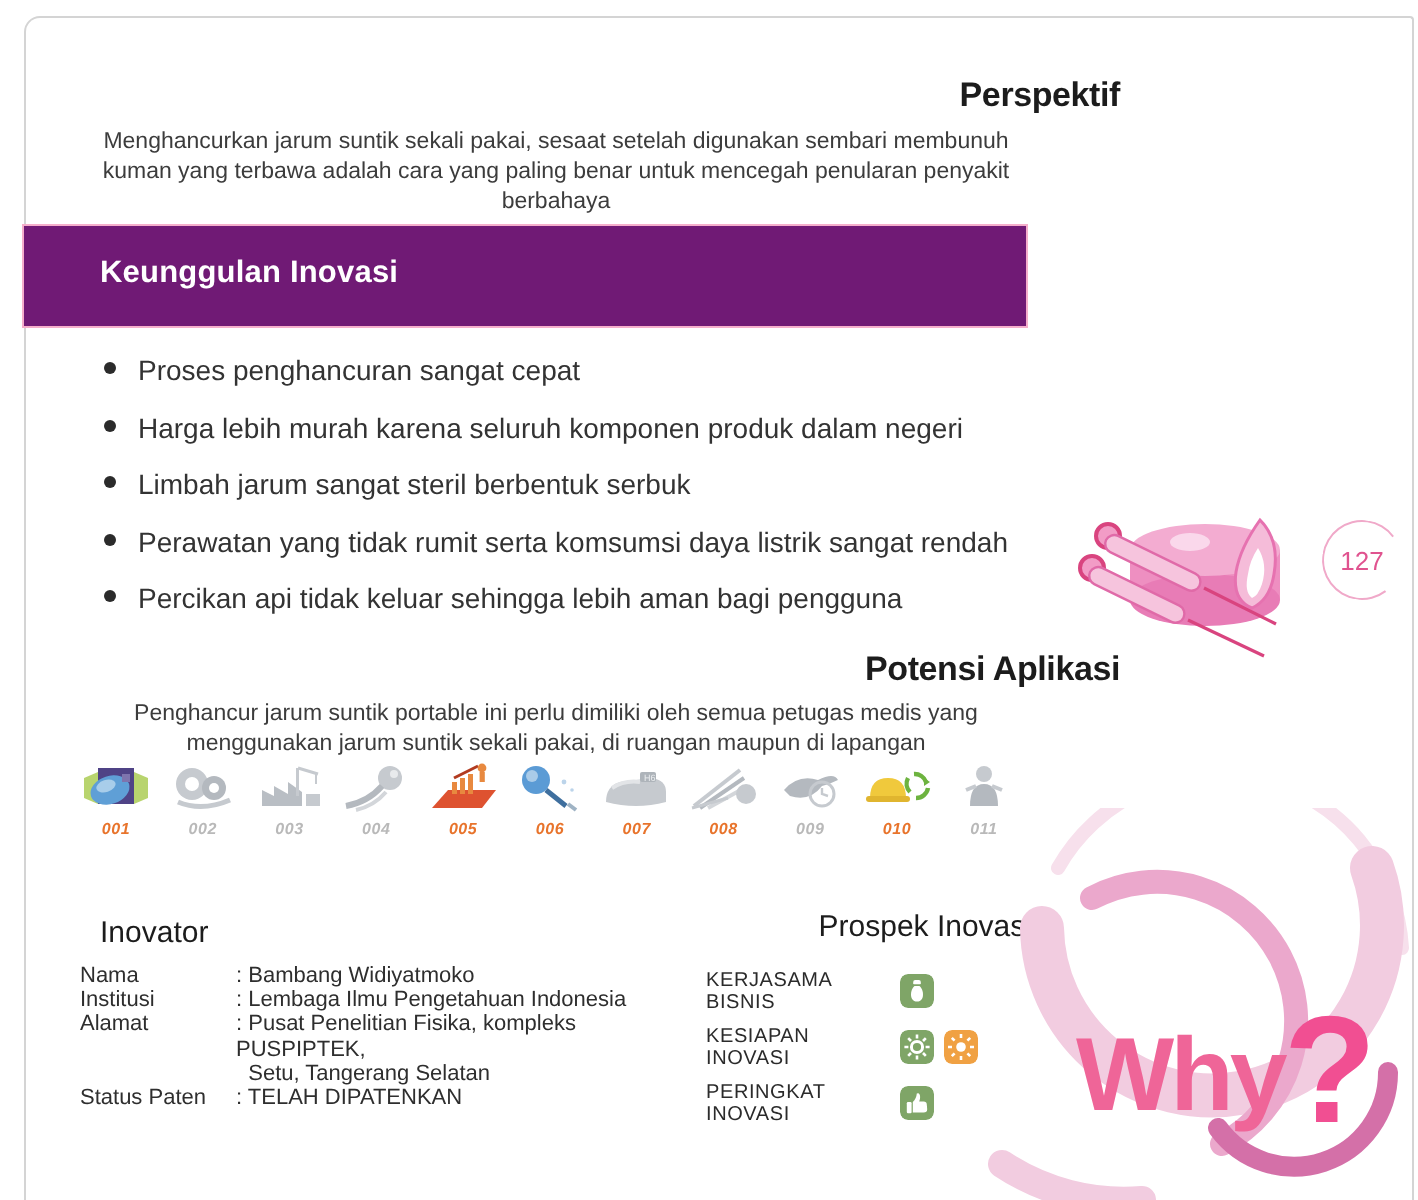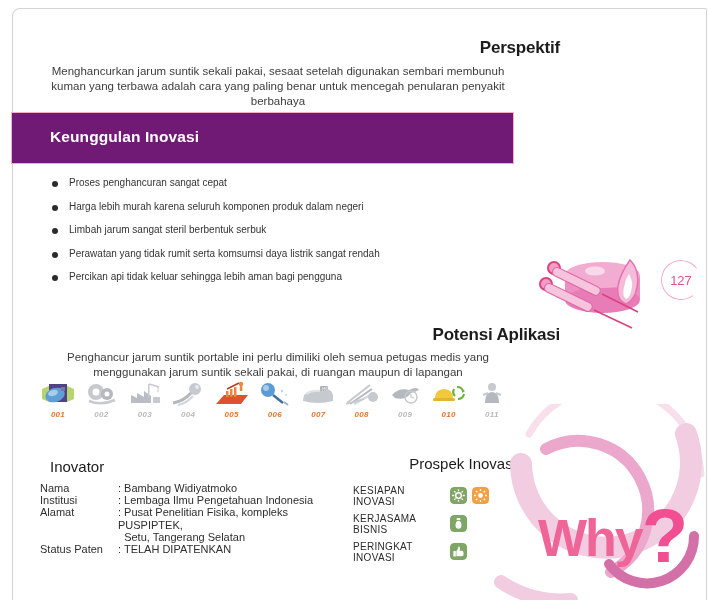--- a/index.html
+++ b/index.html
@@ -7,21 +7,21 @@
   .page{position:relative;width:709px;height:600px;background:#fff;overflow:hidden;}
   .frame{position:absolute;top:8px;left:12px;right:2px;bottom:-2px;border:1px solid #d4d4d4;border-bottom:none;border-radius:8px 2px 0 0;pointer-events:none;}
 
   .h-big{position:absolute;left:0;width:516px;text-align:right;font-weight:bold;font-size:17px;color:#1c1c1c;letter-spacing:-0.2px;margin-left:44px;}
   .body-text{position:absolute;left:40px;width:476px;text-align:center;font-size:11.5px;line-height:1.32;color:#3c3c3c;}
 
   .banner{position:absolute;top:113px;left:12px;width:501px;height:50px;background:#701a75;box-shadow:0 0 0 1px #f5aecb;}
   .banner span{display:block;padding:15px 0 0 38px;color:#fff;font-weight:bold;font-size:15.5px;letter-spacing:0.1px;}
 
   .bullets{position:absolute;top:177px;left:52px;width:462px;list-style:none;margin:0;padding:0;}
-  .bullets li{position:relative;padding:0 0 0 17px;margin:0 0 12.5px 0;font-size:10px;color:#333;}
+  .bullets li{position:relative;padding:0 0 0 17px;margin:0 0 12.5px 0;font-size:14px;color:#333;}
   .bullets li::before{content:"";position:absolute;left:0;top:4px;width:6px;height:6px;border-radius:50%;background:#2b2b2b;}
 
   .icons-row{position:absolute;top:381px;left:38px;width:474px;display:flex;justify-content:space-between;}
   .app-icon{width:40px;display:flex;flex-direction:column;align-items:center;}
   .app-icon svg{display:block;height:26px;}
   .app-num{margin-top:3px;font-size:8px;font-weight:bold;font-style:italic;letter-spacing:0.3px;}
   .app-num.on{color:#e8742c;}
   .app-num.off{color:#b9b9b9;}
 
   .h-med{position:absolute;font-weight:normal;font-size:15px;color:#1c1c1c;}
@@ -200,20 +200,31 @@
   Setu, Tangerang Selatan</div>
     </div>
     <div class="row">
       <div class="lbl">Status Paten</div>
       <div class="val">: TELAH DIPATENKAN</div>
     </div>
   </div>
 
   <div class="h-med" style="top:455px;left:336px;width:180px;text-align:right;">Prospek Inovasi</div>
   <div class="prospek">
+    <div class="prow">
+      <div class="plabel">KERJASAMA BISNIS</div>
+      <div class="badges">
+        <svg class="badge" viewBox="0 0 17 17">
+          <rect width="17" height="17" rx="4" fill="#7fa567"></rect>
+          <rect x="6.6" y="3" width="3.8" height="2.6" rx="1" fill="#fff"></rect>
+          <path d="M8.5 5.2 C4.8 6.4 4.2 13.8 8.5 13.8 C12.8 13.8 12.2 6.4 8.5 5.2 Z" fill="#fff"></path>
+          <line x1="6.3" y1="5.6" x2="10.7" y2="5.6" stroke="#7fa567" stroke-width="0.9"></line>
+        </svg>
+      </div>
+    </div>
     <div class="prow">
       <div class="plabel">KESIAPAN INOVASI</div>
       <div class="badges">
         <svg class="badge" viewBox="0 0 17 17">
           <rect width="17" height="17" rx="4" fill="#7fa567"></rect>
           <circle cx="8.5" cy="8.5" r="2.8" fill="none" stroke="#fff" stroke-width="1.5"></circle>
           <g stroke="#fff" stroke-width="1.3">
             <line x1="8.5" y1="2.2" x2="8.5" y2="4.2"></line>
               <line x1="8.5" y1="12.8" x2="8.5" y2="14.8"></line>
             <line x1="2.2" y1="8.5" x2="4.2" y2="8.5"></line>
@@ -234,31 +245,20 @@
               <line x1="13" y1="8.5" x2="15" y2="8.5"></line>
             <line x1="3.9" y1="3.9" x2="5.3" y2="5.3"></line>
               <line x1="11.7" y1="11.7" x2="13.1" y2="13.1"></line>
             <line x1="13.1" y1="3.9" x2="11.7" y2="5.3"></line>
               <line x1="5.3" y1="11.7" x2="3.9" y2="13.1"></line>
           </g>
         </svg>
       </div>
     </div>
     <div class="prow">
-      <div class="plabel">KERJASAMA BISNIS</div>
-      <div class="badges">
-        <svg class="badge" viewBox="0 0 17 17">
-          <rect width="17" height="17" rx="4" fill="#7fa567"></rect>
-          <rect x="6.6" y="3" width="3.8" height="2.6" rx="1" fill="#fff"></rect>
-          <path d="M8.5 5.2 C4.8 6.4 4.2 13.8 8.5 13.8 C12.8 13.8 12.2 6.4 8.5 5.2 Z" fill="#fff"></path>
-          <line x1="6.3" y1="5.6" x2="10.7" y2="5.6" stroke="#7fa567" stroke-width="0.9"></line>
-        </svg>
-      </div>
-    </div>
-    <div class="prow">
       <div class="plabel">PERINGKAT INOVASI</div>
       <div class="badges">
         <svg class="badge" viewBox="0 0 17 17">
           <rect width="17" height="17" rx="4" fill="#7fa567"></rect>
           <rect x="3.4" y="8" width="2.4" height="5.6" rx="0.6" fill="#fff"></rect>
           <path d="M6.4 13.2 L11.8 13.2 Q13.6 13.2 13.6 11.6 L13.4 9.2 Q13.3 7.8 11.8 7.8 L9.6 7.8 Q10.4 5.4 9.8 4.2 Q9.3 3.2 8.4 3.8 Q8.2 6.4 6.4 8 Z" fill="#fff"></path>
         </svg>
       </div>
     </div>
   </div>

